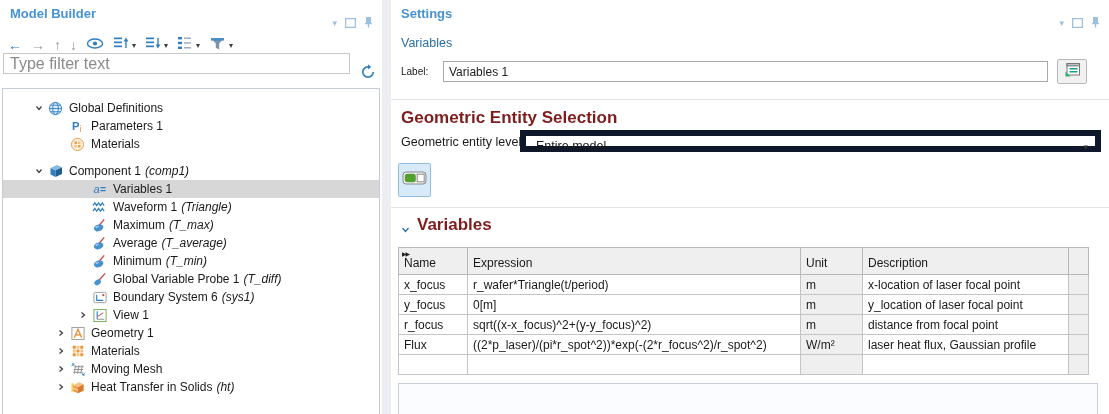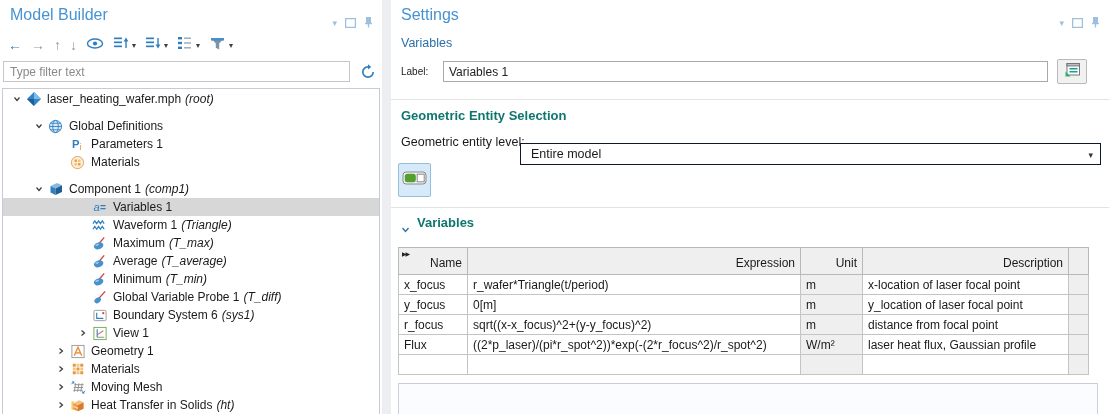--- a/index.html
+++ b/index.html
@@ -2,65 +2,65 @@
 <html><head>
 <meta charset="utf-8">
 <style>
   * { box-sizing: border-box; margin: 0; padding: 0; }
   html,body { width:1109px; height:414px; overflow:hidden; }
   body { font-family:"Liberation Sans", sans-serif; background:#eceef1; position:relative; color:#1a1a1a; }
   .panel { position:absolute; top:0; height:414px; background:#fff; overflow:hidden; }
   .panel-left { left:0; width:382px; }
   .panel-right { left:391px; width:718px; }
 
-  .panel-title { position:absolute; left:10px; top:6px; font-size:16px; font-weight:400; color:#4693d3;text-align:right; }
+  .panel-title { position:absolute; left:10px; top:6px; font-size:13px; font-weight:700; color:#4693d3;text-align:right; }
   .win-controls { position:absolute; top:14px; right:9px; display:flex; gap:8px; align-items:center; }
   .win-caret { color:#9dc0de; font-size:9px; line-height:1; }
 
   
   .mb-toolbar { position:absolute; left:8px; top:34px; height:22px; display:flex; align-items:center; gap:9px; }
   .tb-arrow { font-size:14px; line-height:1; }
   .blue { color:#2f7fc0; } .gray { color:#9a9a9a; }
   .tb-group { display:flex; align-items:center; gap:3px; }
   .tb-caret { font-size:8px; color:#3f3f3f; }
 
-  .filter-input { position:absolute; left:3px; top:61px; width:347px; height:21px; border:1px solid #c6c6c6; font-family:"Liberation Sans",sans-serif; font-size:12px; padding:0 6px; color:#444; }
+  .filter-input { position:absolute; left:3px; top:53px; width:347px; height:21px; border:1px solid #c6c6c6; font-family:"Liberation Sans",sans-serif; font-size:16px; padding:0 6px; color:#444; }
   .filter-input::placeholder { color:#8a8a8a; }
   .refresh-btn { position:absolute; left:358px; top:62px; width:20px; height:20px; display:flex; align-items:center; justify-content:center; background:transparent; border:none; }
 
   
   .tree { position:absolute; left:2px; top:88px; width:378px; bottom:0; border:1px solid #c6ccd6; border-bottom:none; background:#fff; font-size:12px; overflow:hidden; padding-top:1px; }
   .trow { display:flex; align-items:center; height:18px; white-space:nowrap; }
   .trow.selected { background:#d7d7d7; }
   .chev { width:16px; flex:none; display:inline-flex; justify-content:center; align-items:center; }
   .ticon { width:17px; height:16px; flex:none; display:inline-flex; justify-content:center; align-items:center; margin-right:5px; }
   .lvl0 { padding-left:6px; } .lvl1 { padding-left:28px;margin-top:9px; } .lvl2 { padding-left:50px; } .lvl3 { padding-left:72px; }
   .tann { font-style:italic; margin-left:4px; }
 
   
   .set-subtitle { position:absolute; left:10px; top:36px; font-size:12.5px; color:#2a6fa8; }
   .label-caption { position:absolute; left:10px; top:66px; font-size:10px;text-align:center; }
   .label-input { position:absolute; left:52px; top:61px; width:605px; height:21px; border:1px solid #a9a9a9; font-family:"Liberation Sans",sans-serif; font-size:12px; padding:0 5px; color:#222; }
   .label-btn { position:absolute; left:666px; top:59px; width:30px; height:25px; background:#f1f1f1; border:1px solid #b9b9b9; border-radius:2px; display:flex; align-items:center; justify-content:center; }
 
   .divider { position:absolute; left:0; width:718px; height:1px; background:#e3e3e3; }
-  .sec-header { position:absolute; left:10px; font-size:13px; font-weight:600; color:#0f766e; }
+  .sec-header { position:absolute; left:10px; font-size:17px; font-weight:600; color:#7f1d1d; }
 
   .gel-label { position:absolute; left:10px; top:135px; font-size:12.5px; }
-  .gel-select { position:absolute; left:129px; top:130px; width:581px; height:22px; border:1px solid #0f172a; background:#fff; font-size:12.5px; line-height:20px; padding-left:10px;margin-top:13px; }
+  .gel-select { position:absolute; left:129px; top:130px; width:581px; height:22px; border:6px solid #0f172a; background:#fff; font-size:12.5px; line-height:20px; padding-left:10px; }
   .gel-caret { position:absolute; right:7px; top:7px; font-size:9px; color:#333; line-height:1; }
 
   .toggle-btn { position:absolute; left:7px; top:163px; width:33px; height:34px; background:#d6eaf9; border:1px solid #93bfdf; border-radius:2px; display:flex; align-items:center; justify-content:center; }
 
   .vars-chevron { position:absolute; left:10px; top:220px; }
   .vars-header { left:26px; top:215px; }
 
   table.vars { position:absolute; left:7px; top:247px; width:690px; border-collapse:collapse; table-layout:fixed; font-size:12px; border:1px solid #a8a8a8; }
   table.vars th, table.vars td { border:1px solid #c4c4c4; padding:0 5px; overflow:hidden; white-space:nowrap; text-align:left; font-weight:normal; }
-  table.vars thead th { background:#efefef; height:27px; vertical-align:bottom; padding-bottom:4px; border-color:#b8b8b8;text-align:right; }
+  table.vars thead th { background:#efefef; height:27px; vertical-align:bottom; padding-bottom:4px; border-color:#b8b8b8; }
   table.vars tbody td { height:20px; background:#fff; }
   table.vars td.unit-cell, table.vars td.last-cell, table.vars th.last-cell { background:#efefef; }
   th.name-th { position:relative; padding-left:24px; }
   .sort-marker { position:absolute; top:2px; left:3px; font-size:6px; letter-spacing:-1px; color:#222; }
   .table-void { position:absolute; left:7px; top:383px; width:700px; height:40px; background:#fbfcff; border:1px solid #c9cfda; }
 </style>
 </head>
 <body>
 
 <div class="panel panel-left">
@@ -138,36 +138,20 @@
   <input class="filter-input" placeholder="Type filter text" style="">
   <button class="refresh-btn">
       <svg width="16" height="16" viewBox="0 0 16 16">
         <path d="M13.2 8 A5.2 5.2 0 1 1 8 2.8" fill="none" stroke="#2f7fc0" stroke-width="1.7"></path>
         <polygon points="8,0.2 8,5.6 11.2,2.9" fill="#2f7fc0"></polygon>
       </svg>
     </button>
 
   <div class="tree">
 
-    <div class="trow lvl0">
-      <span class="chev">
-          <svg width="8" height="8">
-            <path d="M1.5 2.5 L4 5.5 L6.5 2.5" fill="none" stroke="#3a3a3a" stroke-width="1.2"></path>
-          </svg>
-        </span>
-      <span class="ticon">
-          <svg width="16" height="16" viewBox="0 0 16 16">
-            <polygon points="8,1 15,8 8,15 1,8" fill="#2f86c9"></polygon>
-            <polygon points="8,1 15,8 8,8" fill="#7fb9e4"></polygon>
-            <polygon points="1,8 8,8 8,15" fill="#1d5f96"></polygon>
-          </svg>
-        </span>
-      <span>laser_heating_wafer.mph</span>
-      <span class="tann">(root)</span>
-    </div>
 
     <div class="trow lvl1">
       <span class="chev">
           <svg width="8" height="8">
             <path d="M1.5 2.5 L4 5.5 L6.5 2.5" fill="none" stroke="#3a3a3a" stroke-width="1.2"></path>
           </svg>
         </span>
       <span class="ticon">
           <svg width="15" height="15" viewBox="0 0 16 16">
             <circle cx="8" cy="8" r="6.5" fill="#ddebf7" stroke="#3584c4"></circle>

